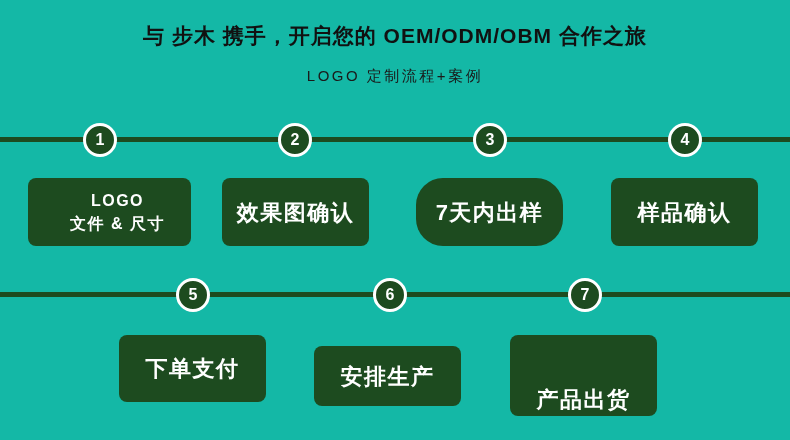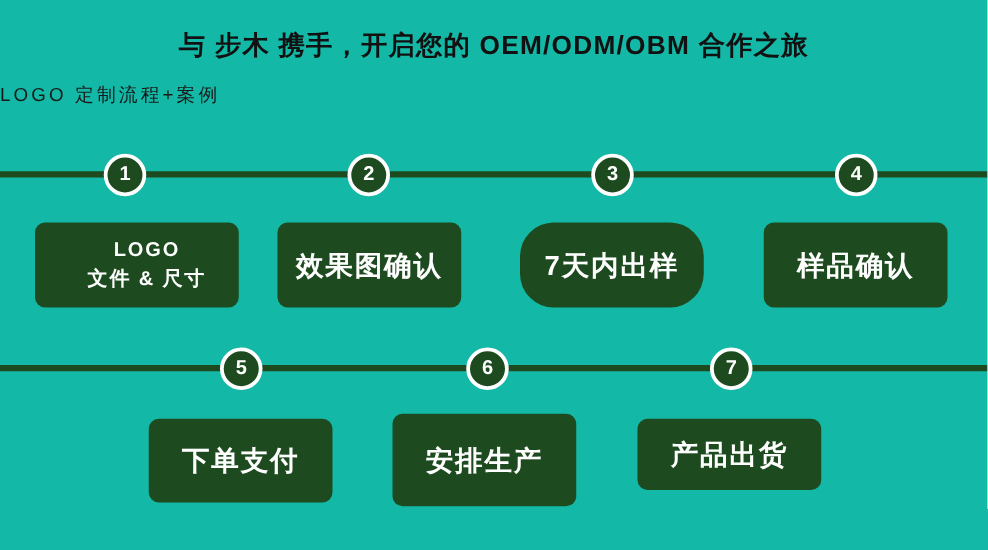--- a/index.html
+++ b/index.html
@@ -25,20 +25,21 @@
     font-weight: bold;
     letter-spacing: 1px;
     color: #111111;
     white-space: nowrap;
   }
   .subtitle {
     position: absolute;
     top: 67px;
     left: 0;
     width: 790px;
+    text-align: center;
     font-size: 15px;
     font-weight: 500;
     letter-spacing: 2.5px;
     color: #1a1a1a;
     white-space: nowrap;
   }
   .timeline {
     position: absolute;
     left: 0;
     width: 790px;
@@ -131,20 +132,20 @@
   <div class="step-circle" style="left:373px; top:278px;">
     <span>6</span>
   </div>
   <div class="step-circle" style="left:568px; top:278px;">
     <span>7</span>
   </div>
 
   <div class="step-box" style="left:119px; top:335px; height:67px;font-family:Liberation Serif, serif;">
     <span>下单支付</span>
   </div>
-  <div class="step-box" style="left:314px; top:331px; height:74px;text-align:right;">
+  <div class="step-box" style="left:314px; top:346px; height:60px;text-align:right;">
     <span>安排生产</span>
   </div>
-  <div class="step-box" style="left:510px; top:335px; height:57px;">
+  <div class="step-box" style="left:510px; top:335px; height:81px;align-items:flex-end;">
     <span>产品出货</span>
   </div>
 
 </div>
 
 </body></html>

